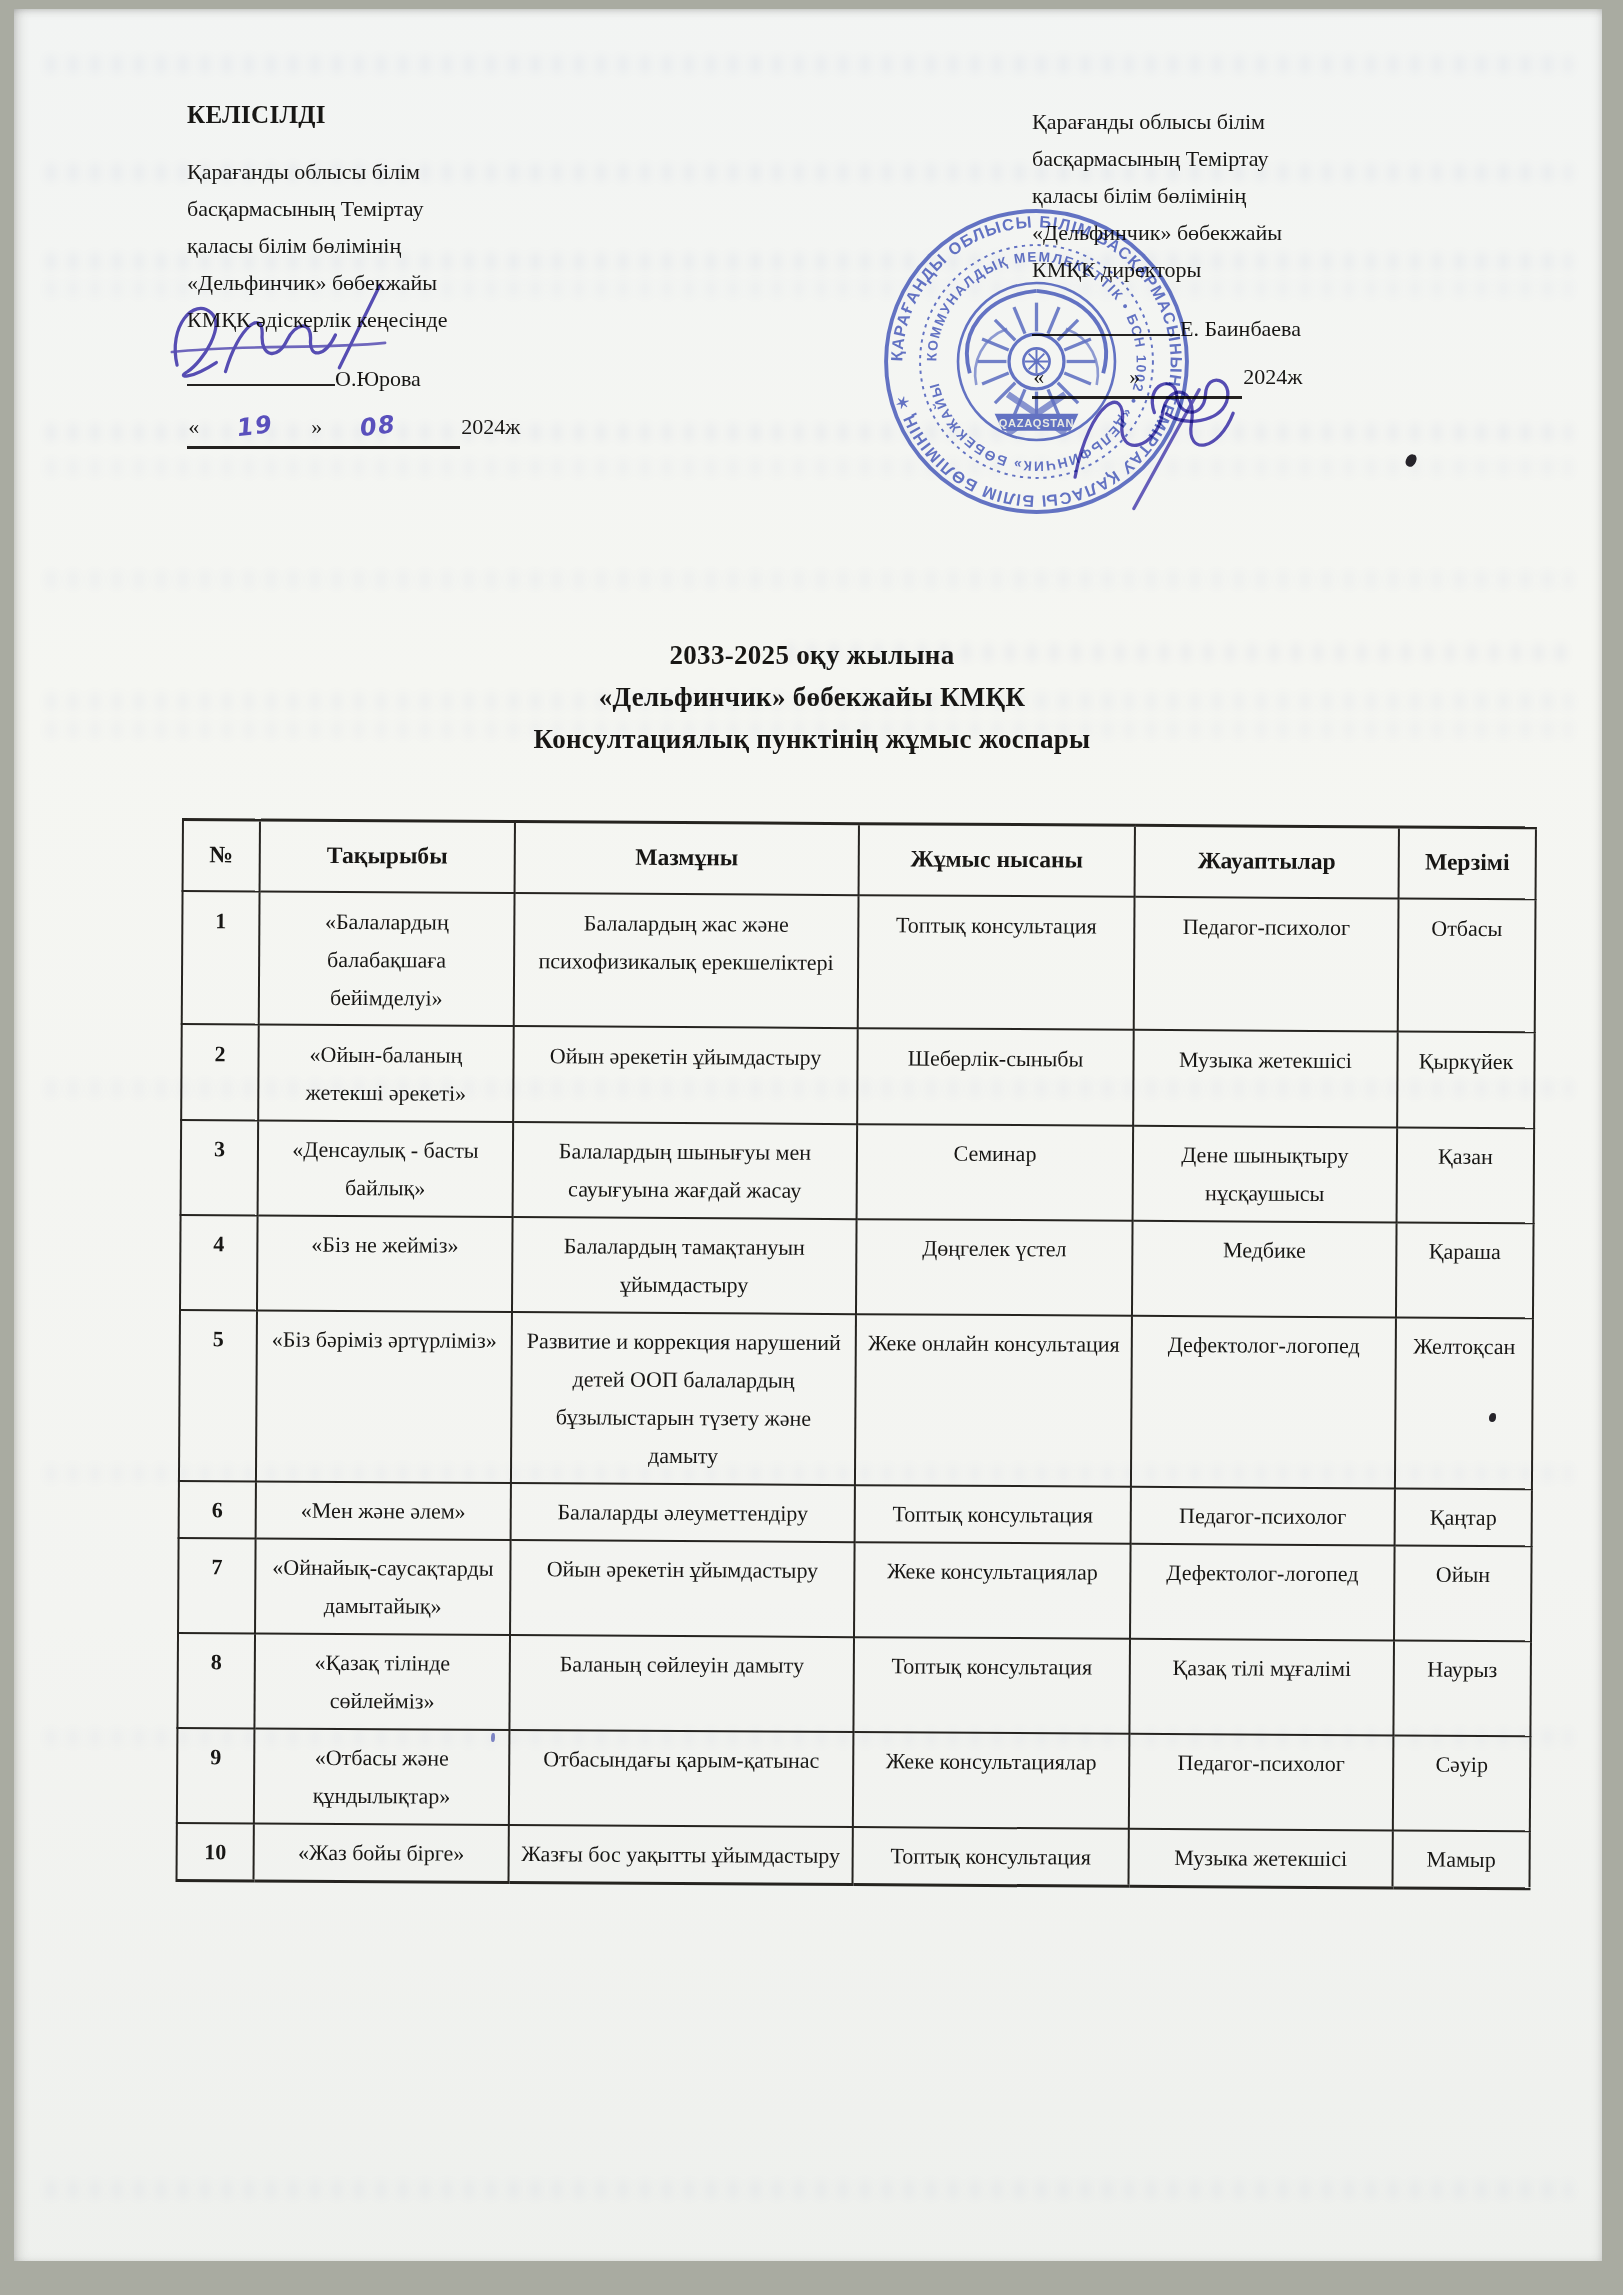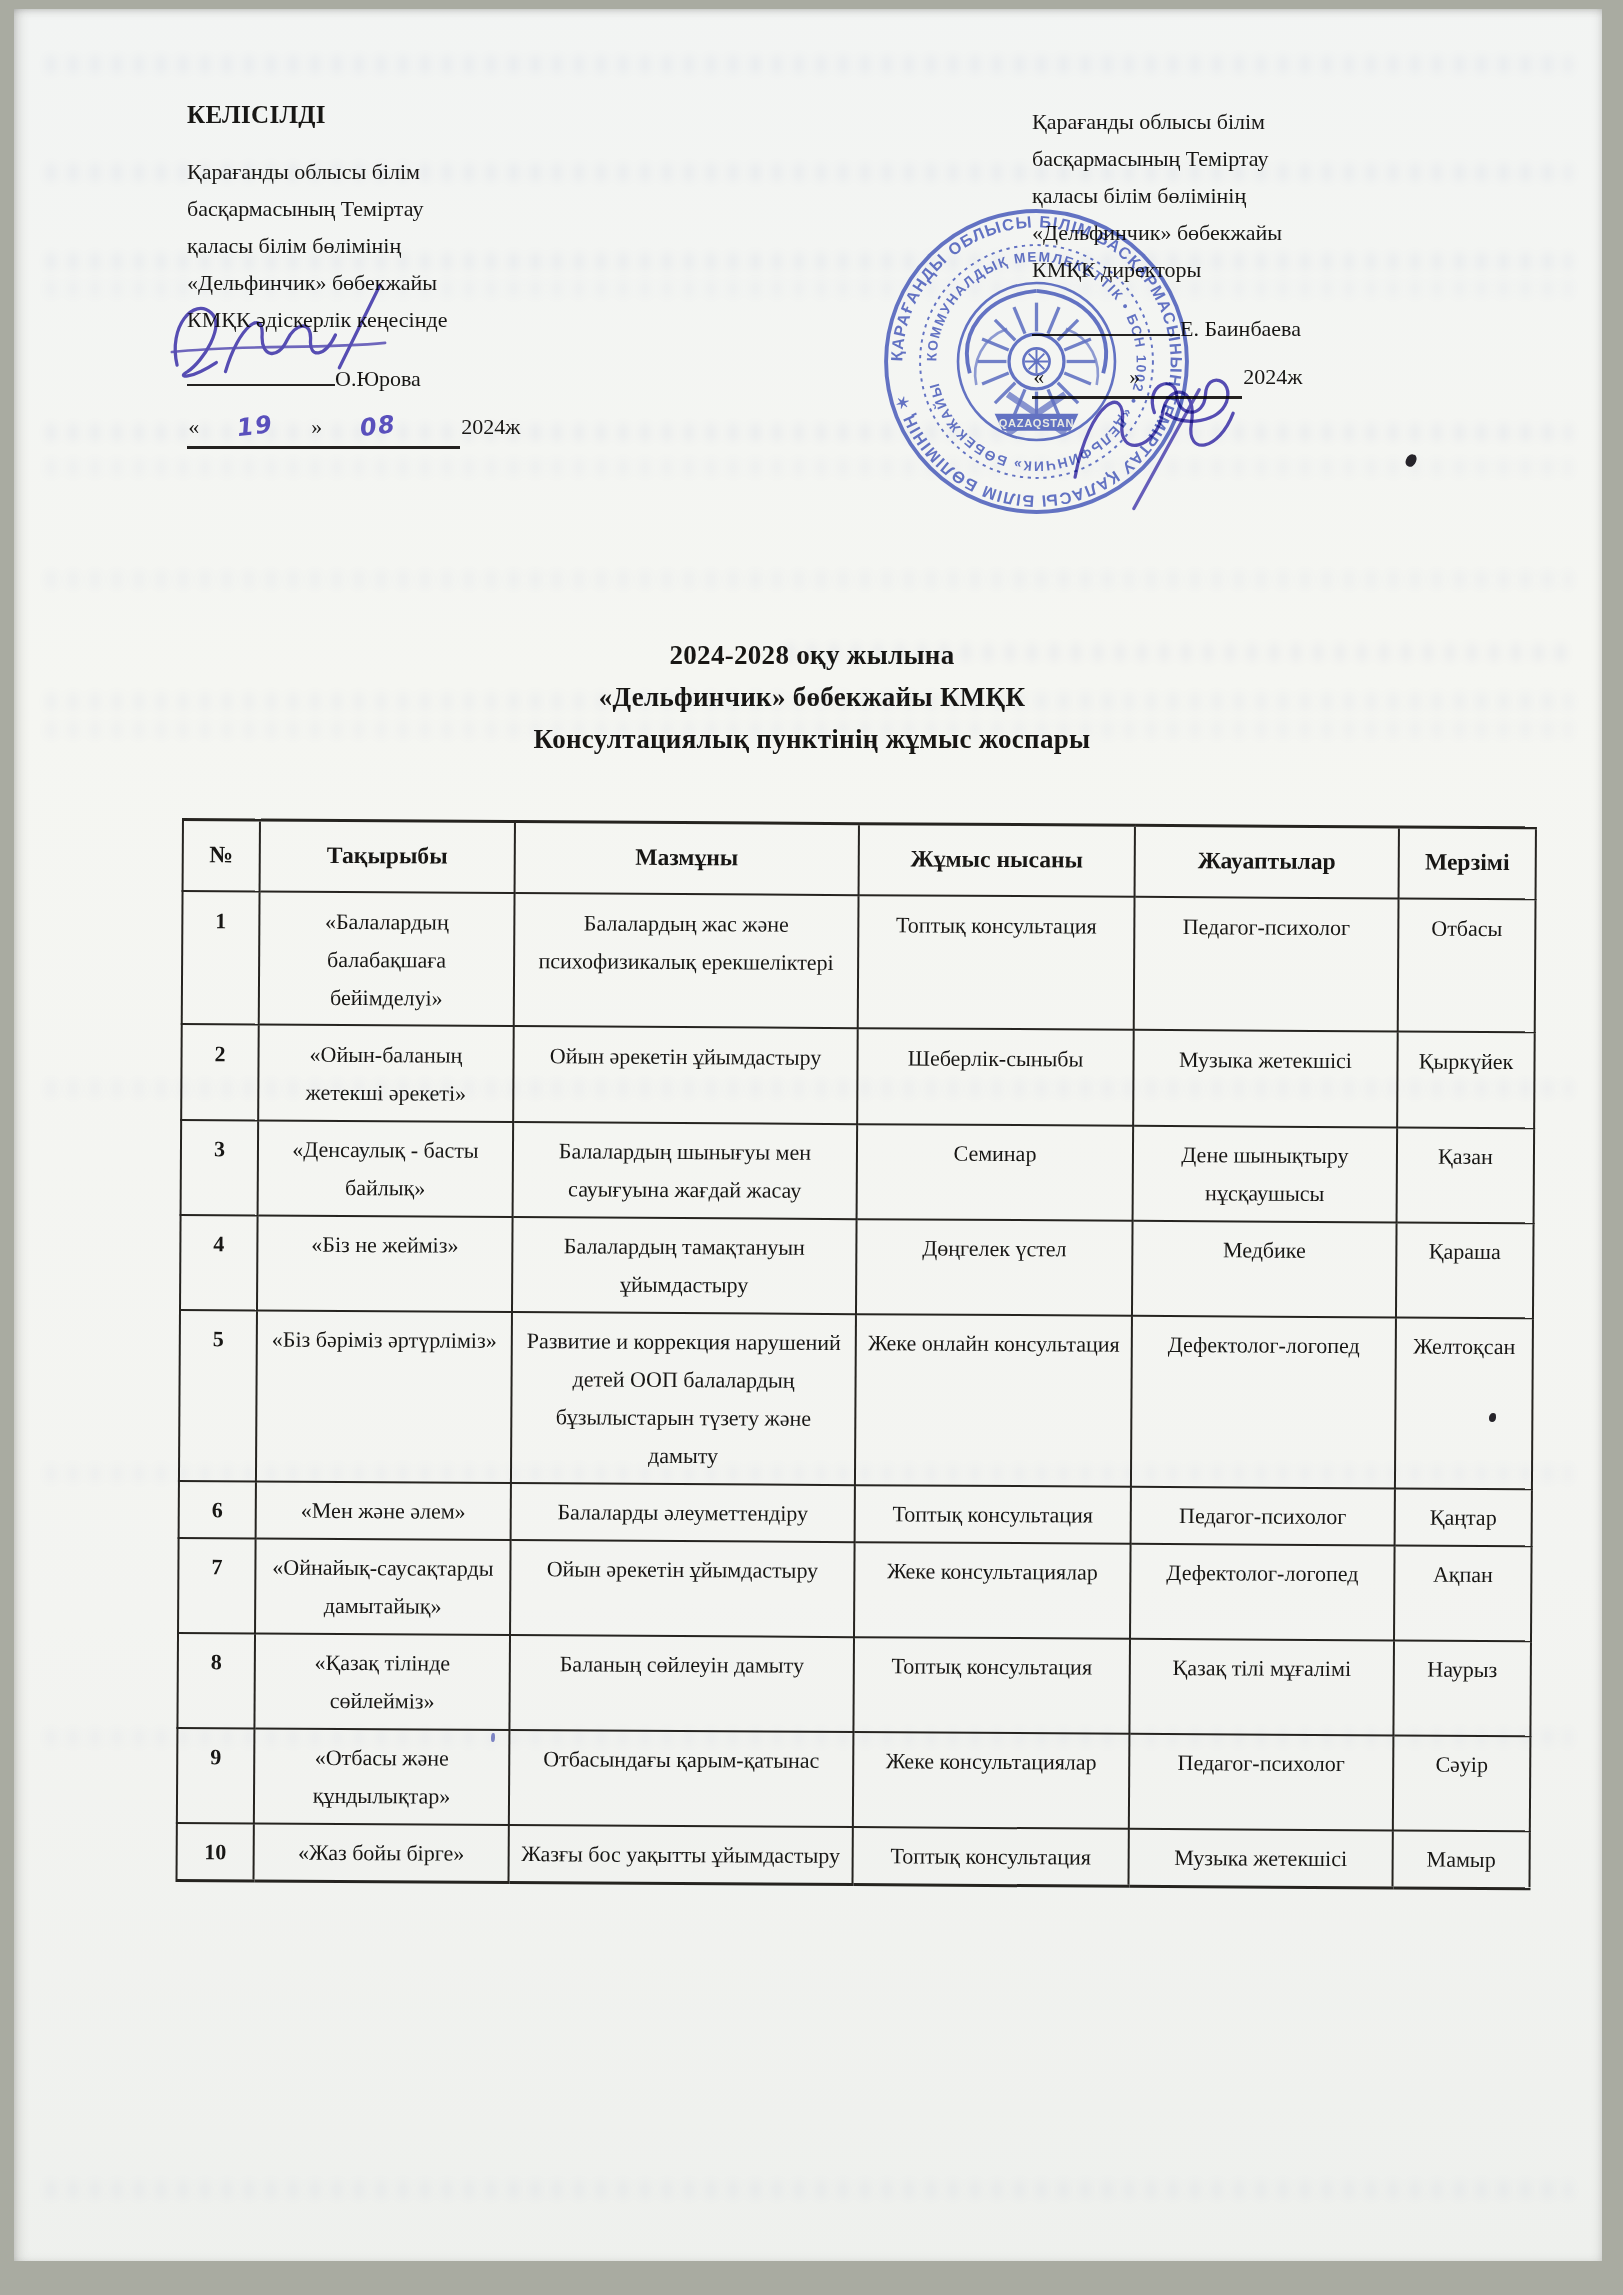--- a/index.html
+++ b/index.html
@@ -185,21 +185,21 @@
   </g>
 </svg>
 
 <svg class="signature" style="left:1140px;top:364px" width="131" height="79" viewBox="0 0 200 120">
   <g stroke="#5a50bc" stroke-width="5" fill="none" stroke-linecap="round">
     <path d="M22,74 C6,30 54,14 56,48 C58,80 98,84 100,46 C102,10 144,22 132,58 C120,88 70,96 40,76"></path>
   </g>
 </svg>
 
 <div class="doc-title" style="top:634px">
-  <div>2024-2028  оқу жылына</div>
+  <div>2033-2025  оқу жылына</div>
   <div>«Дельфинчик» бөбекжайы КМҚК</div>
   <div>Консултациялық пунктінің жұмыс жоспары</div>
 </div>
 
 <div class="tbl-wrap">
   <table class="plan">
     <colgroup>
         <col class="c0">
         <col class="c1">
         <col class="c2">
@@ -265,21 +265,21 @@
           <td>Топтық консультация</td>
           <td>Педагог-психолог</td>
           <td>Қаңтар</td>
         </tr>
         <tr>
           <td class="num">7</td>
           <td>«Ойнайық-саусақтарды дамытайық»</td>
           <td>Ойын әрекетін ұйымдастыру</td>
           <td>Жеке консультациялар</td>
           <td>Дефектолог-логопед</td>
-          <td>Ақпан</td>
+          <td>Ойын</td>
         </tr>
         <tr>
           <td class="num">8</td>
           <td>«Қазақ тілінде сөйлейміз»</td>
           <td>Баланың сөйлеуін дамыту</td>
           <td>Топтық консультация</td>
           <td>Қазақ тілі мұғалімі</td>
           <td>Наурыз</td>
         </tr>
         <tr>

